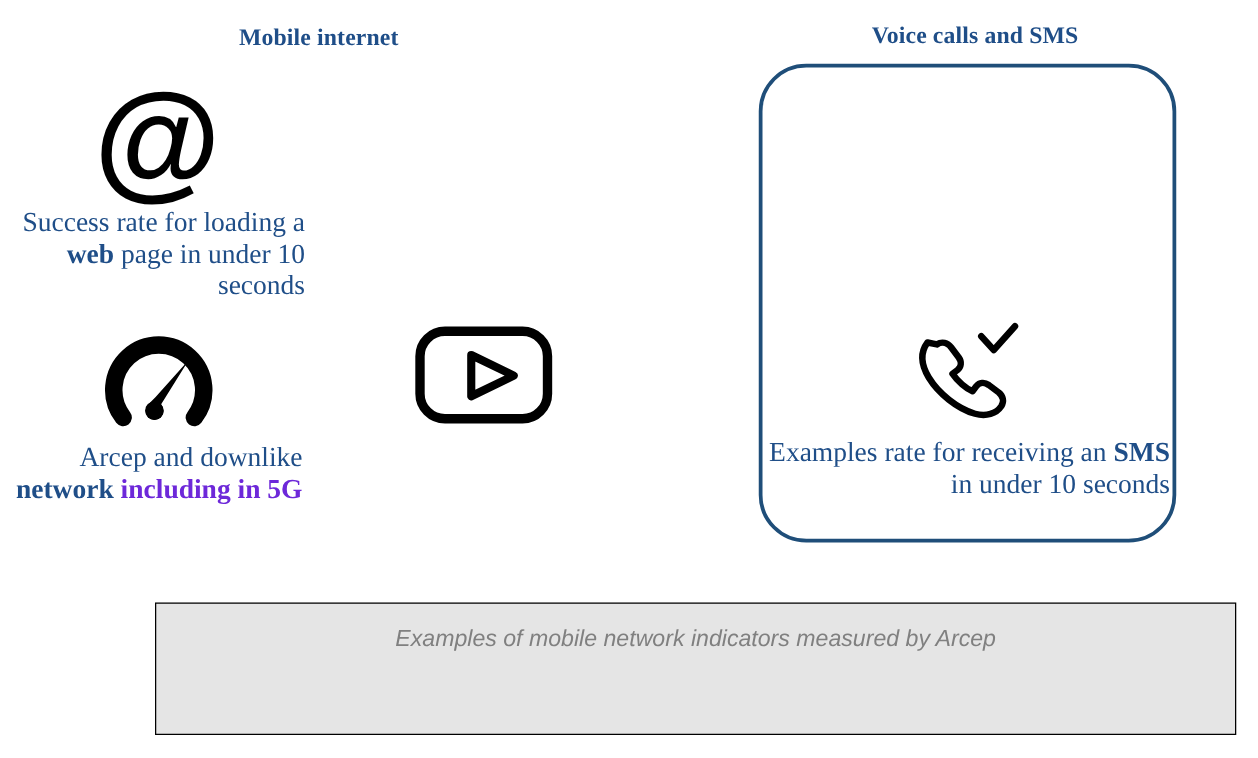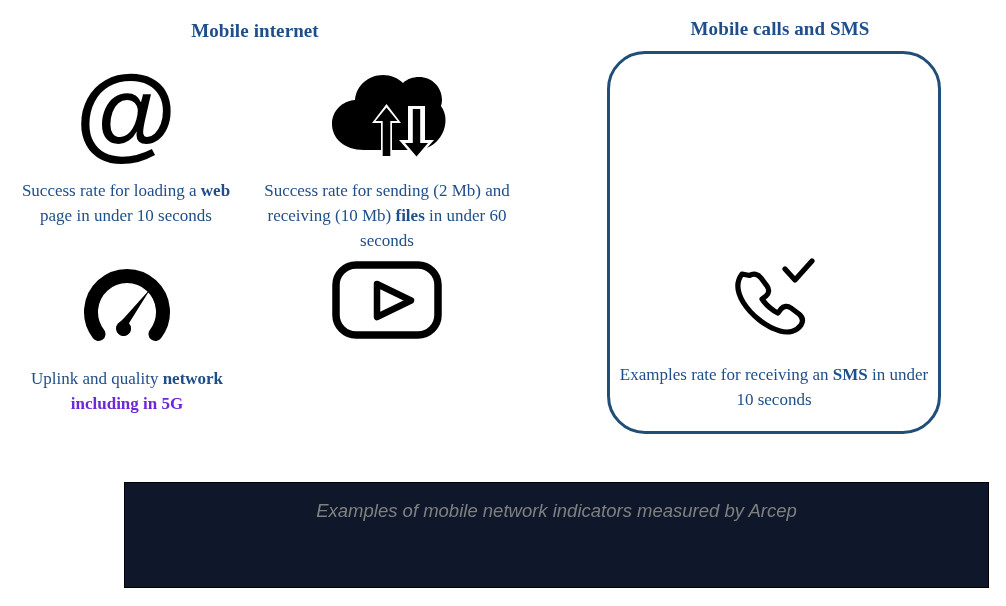--- a/index.html
+++ b/index.html
@@ -55,25 +55,25 @@
     box-sizing: border-box;
   }
   .cell .icon-wrap {
     height: 100px;
     display: flex;
     align-items: center;
     justify-content: center;
   }
   .cell .caption {
     font-family: "Liberation Serif", serif;
-    font-size: 17px;
+    font-size: 22px;
     line-height: 25px;
     color: #1F4E88;
-    text-align: center;
-    margin-top: 16px;
+    text-align: right;
+    margin-top: 3px;
   }
   .cell .caption b { font-weight: bold; color: #1F4E88; }
   .cell .caption .hl-red { font-weight: bold; color: #6d28d9; }
 
   
   #cell-web    { left: 8px;   top: 62px;  width: 236px; }
   #cell-files  { left: 256px; top: 62px;  width: 262px; }
   #cell-speed  { left: 12px;  top: 250px; width: 230px; }
   #cell-video  { left: 258px; top: 250px; width: 258px; }
 
@@ -93,95 +93,69 @@
 
   
   .caption-box {
     position: absolute;
     left: 124px;
     top: 482px;
     width: 865px;
     height: 106px;
     border: 1.6px solid #000000;
     box-sizing: border-box;
-    background: #0f172a;
+    background: #e5e5e5;
   }
   .caption-box .caption-text {
     font-family: "Liberation Sans", sans-serif;
     font-style: italic;
     font-size: 18.5px;
     color: #808080;
     text-align: center;
     margin-top: 17px;
   }
 
   svg { display: block; }
 </style>
 </head>
 <body>
 
 <div class="stage">
 
   <div class="section-title" id="title-mobile">Mobile internet</div>
 
-  <div class="section-title" id="title-voice">Mobile calls and SMS</div>
+  <div class="section-title" id="title-voice">Voice calls and SMS</div>
 
   <div class="voice-panel"></div>
 
   <div class="cell" id="cell-web">
     <div class="icon-wrap">
       <span class="at-icon">@</span>
     </div>
     <div class="caption">
       <span>Success rate for loading a </span><b>web</b><span> page in under 10 seconds</span>
     </div>
   </div>
 
-  <div class="cell" id="cell-files">
-    <div class="icon-wrap">
-      <svg width="118" height="96" viewBox="0 0 118 96" aria-hidden="true">
-
-        <path fill="#000000" d="M36 86
-          C16 86 4 74 4 60
-          C4 47 14 37 27 36
-          C28 22 40 11 55 11
-          C63 11 70 14 75 19
-          C79 15 85 13 91 13
-          C104 13 114 23 114 36
-          C114 38 113.6 40 113 42
-          C116 46 117.5 51 117.5 56
-          C117.5 72 105 86 88 86 Z"></path>
-
-        <path fill="#FFFFFF" d="M44 59 L58.5 40 L73 59 L64 59 L64 94 L53 94 L53 59 Z"></path>
-        <path fill="#000000" d="M47.5 57 L58.5 43.5 L69.5 57 L62.3 57 L62.3 92 L54.7 92 L54.7 57 Z"></path>
-
-        <path fill="#FFFFFF" d="M80 42 L97 42 L97 76 L106 76 L88.5 96 L71 76 L80 76 Z"></path>
-        <path fill="#000000" d="M84.8 45 L92.2 45 L92.2 79 L100 79 L88.5 92.5 L77 79 L84.8 79 Z"></path>
-      </svg>
-    </div>
-    <div class="caption">
-      <span>Success rate for sending (2 Mb) and receiving (10 Mb) </span><b>files</b><span> in under 60 seconds</span>
-    </div>
-  </div>
 
   <div class="cell" id="cell-speed">
     <div class="icon-wrap">
       <svg width="100" height="86" viewBox="0 0 100 86" aria-hidden="true">
 
         <path d="M21.5 77
                  A36 36 0 1 1 78.5 77" fill="none" stroke="#000000" stroke-width="14" stroke-linecap="round"></path>
 
         <path fill="#000000" d="M74 31 L47.5 60.5 L41.5 66.5
                  A7.2 7.2 0 1 0 51.8 76.8
                  A7.2 7.2 0 0 0 51.8 66.6 Z"></path>
         <circle cx="46.5" cy="71.5" r="7.4" fill="#000000"></circle>
       </svg>
     </div>
     <div class="caption">
-      <span>Uplink and quality </span><b>network</b><span> </span><span class="hl-red">including in 5G</span>
+      <span>Arcep and downlike </span><b>network</b><span> </span><span class="hl-red">including in 5G</span>
     </div>
   </div>
 
   <div class="cell" id="cell-video">
     <div class="icon-wrap">
       <svg width="112" height="80" viewBox="0 0 112 80" aria-hidden="true">
         <rect x="5" y="5" width="102" height="70" rx="20" ry="20" fill="none" stroke="#000000" stroke-width="7.5"></rect>
         <path d="M46 24 L80 40.5 L46 57 Z" fill="none" stroke="#000000" stroke-width="6.5" stroke-linejoin="round" stroke-linecap="round"></path>
       </svg>
     </div>

